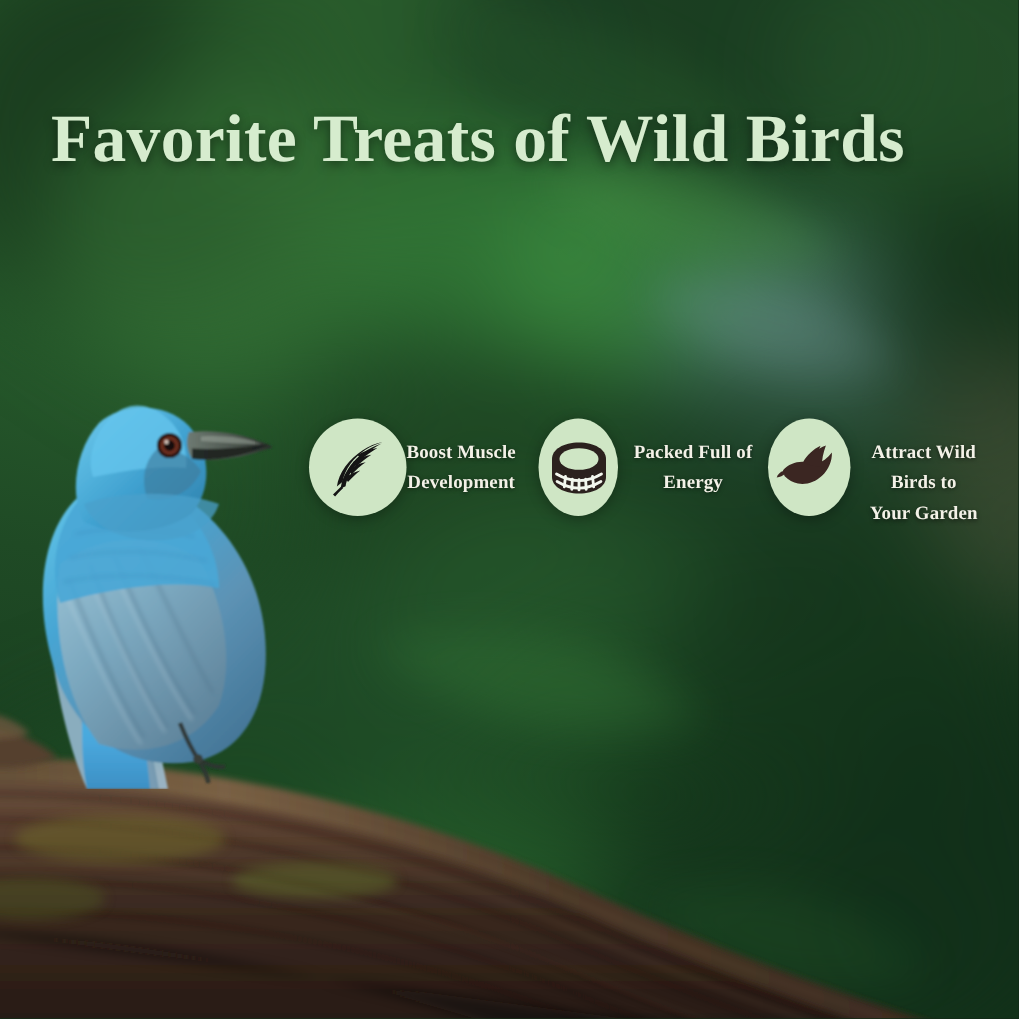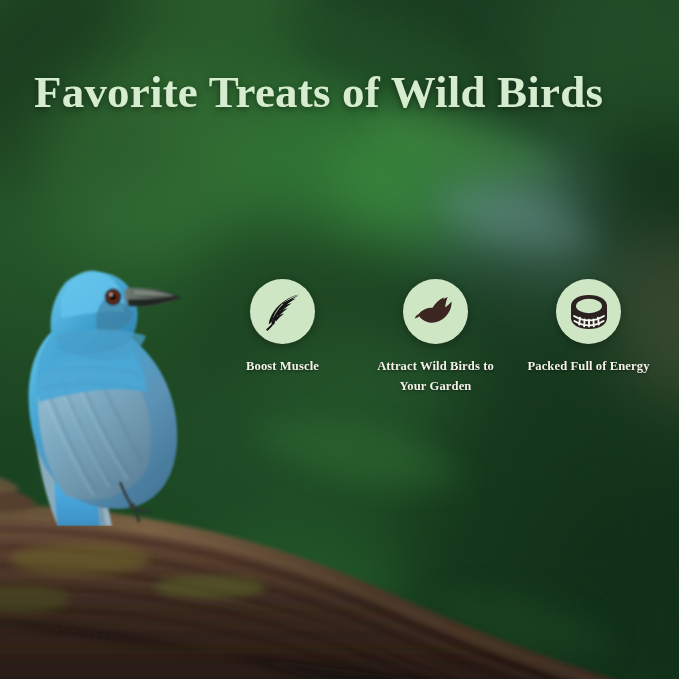--- a/index.html
+++ b/index.html
@@ -54,22 +54,22 @@
   .features{
     position:absolute;
     left:206px;top:279px;
     width:460px;
     display:flex;
     align-items:flex-start;
   }
   .feature{
     width:153px;
     display:flex;
-    flex-direction:column;
-    align-items:center;
+    flex-direction:row;
+    align-items:flex-start;
   }
   .f-circle{
     width:65px;height:65px;
     border-radius:50%;
     background:#cfe6c5;
     display:flex;align-items:center;justify-content:center;
     box-shadow:0 2px 9px rgba(0,0,0,.30);
   }
   .f-label{
     margin-top:12px;
@@ -308,43 +308,21 @@
             <path d="M25.8 17.2 C 21.8 17.9 17.6 19.8 14.4 22.4 L16.4 25.4
                      C 19.2 22.4 22.8 19.2 25.8 17.2 Z"></path>
             <path d="M22.2 22.6 C 18.6 23.4 15 25.2 12.2 27.6 L14 30.4
                      C 16.4 27.6 19.4 24.6 22.2 22.6 Z"></path>
             <path d="M9.6 33.2 C 7.6 35.2 5.8 37 4 38.6 L5.4 40 C 7 38.2 8.8 36.4 10.8 34.4 Z"></path>
           </g>
         </svg>
       </div>
       <div class="f-label">
         <span>Boost Muscle</span>
-      </div>
-    </div>
-
-    <div class="feature">
-      <div class="f-circle">
-        <svg width="44" height="44" viewBox="0 0 44 44">
-          <g fill="#3b2622">
-
-            <path d="M5 23.5 C 8.5 19.5 13.5 17.6 18.5 17.8 C 21 13.5 25 9.6 30 7.2
-                     C 28 11.6 27.3 15.6 27.8 19 C 31 18 34.6 15.4 37.6 11.6
-                     C 37.8 17.4 35.4 23 31 27.2 C 26.6 31.4 20.6 33.4 15 32.4
-                     C 11.8 31.8 8.6 30 6 27.4 Z"></path>
-
-            <path d="M19 18.2 C 22.4 13.2 27.8 9.2 33.6 7 C 31.8 12 30.8 16.6 31 20.6
-                     C 27.4 21.4 23.2 20.6 19 18.2 Z"></path>
-
-            <path d="M5.6 23.8 C 3 24.6 1.4 26.2 0.8 28.4 C 3 28 5 27 6.6 25.6 Z"></path>
-          </g>
-        </svg>
-      </div>
-      <div class="f-label">
-        <span>Attract Wild Birds to</span>
-        <span>Your Garden</span>
+        <span>Development</span>
       </div>
     </div>
 
     <div class="feature">
       <div class="f-circle">
         <svg width="42" height="42" viewBox="0 0 42 42">
 
           <path d="M21 4 C 10.6 4 3 8.6 3 15 L3 27 C 3 33.4 10.6 38 21 38
                    C 31.4 38 39 33.4 39 27 L39 15 C 39 8.6 31.4 4 21 4 Z" fill="#2b211e"></path>
 
@@ -359,14 +337,37 @@
             <path d="M25.4 28.4 L25.8 35.2"></path>
             <path d="M30 26.6 L30.8 33.6"></path>
           </g>
         </svg>
       </div>
       <div class="f-label">
         <span>Packed Full of Energy</span>
       </div>
     </div>
 
+    <div class="feature">
+      <div class="f-circle">
+        <svg width="44" height="44" viewBox="0 0 44 44">
+          <g fill="#3b2622">
+
+            <path d="M5 23.5 C 8.5 19.5 13.5 17.6 18.5 17.8 C 21 13.5 25 9.6 30 7.2
+                     C 28 11.6 27.3 15.6 27.8 19 C 31 18 34.6 15.4 37.6 11.6
+                     C 37.8 17.4 35.4 23 31 27.2 C 26.6 31.4 20.6 33.4 15 32.4
+                     C 11.8 31.8 8.6 30 6 27.4 Z"></path>
+
+            <path d="M19 18.2 C 22.4 13.2 27.8 9.2 33.6 7 C 31.8 12 30.8 16.6 31 20.6
+                     C 27.4 21.4 23.2 20.6 19 18.2 Z"></path>
+
+            <path d="M5.6 23.8 C 3 24.6 1.4 26.2 0.8 28.4 C 3 28 5 27 6.6 25.6 Z"></path>
+          </g>
+        </svg>
+      </div>
+      <div class="f-label">
+        <span>Attract Wild Birds to</span>
+        <span>Your Garden</span>
+      </div>
+    </div>
+
   </div>
 </div>
 
 </body></html>

